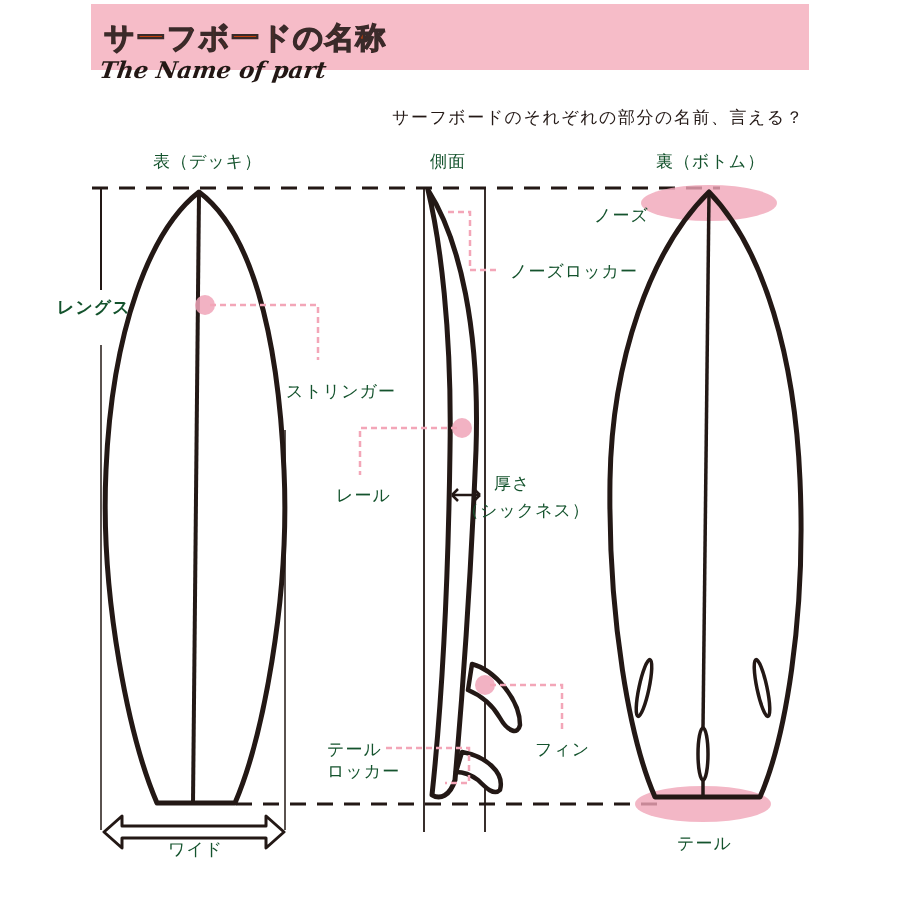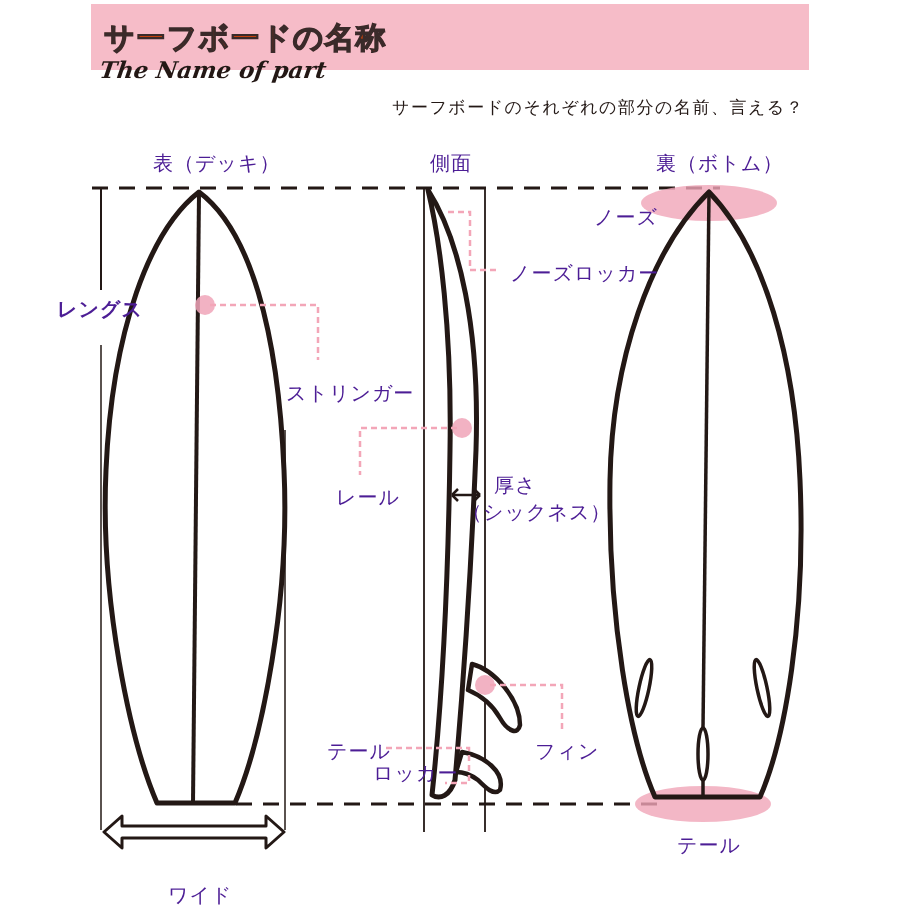--- a/index.html
+++ b/index.html
@@ -3,22 +3,22 @@
   <meta charset="utf-8">
   <style>
     html, body { margin:0; padding:0; background:#ffffff; }
     body { width:900px; height:907px; position:relative; overflow:hidden;
            font-family:"DejaVu Sans", sans-serif; color:#231815; }
     .banner { position:absolute; left:91px; top:4px; width:718px; height:66px; background:#f6bcc8; }
     .title-jp { position:absolute; left:104px; top:18px; font-size:30px; font-weight:bold;
                 color:#c2410c; -webkit-text-stroke:1.2px #3a2a2a; letter-spacing:1px; }
     .title-en { position:absolute; left:100px; top:56px; font-family:"DejaVu Serif", serif;
                 font-style:italic; font-weight:bold; font-size:23px; color:#231815; transform:skewX(-8deg); }
-    .question { position:absolute; left:392px; top:96px; font-size:17px; letter-spacing:1.5px; color:#231815; }
-    .lbl { position:absolute; font-size:20px; color:#4c1d95; white-space:nowrap; letter-spacing:1px; }
+    .question { position:absolute; left:392px; top:106px; font-size:17px; letter-spacing:1.5px; color:#231815; }
+    .lbl { position:absolute; font-size:17px; color:#14532d; white-space:nowrap; letter-spacing:1px; }
     svg.art { position:absolute; left:0; top:0; }
   </style>
 </head>
 <body>
 
 <div class="banner"></div>
 <div class="title-jp">サーフボードの名称</div>
 <div class="title-en">The Name of part</div>
 <div class="question">サーフボードのそれぞれの部分の名前、言える？</div>
 
@@ -79,22 +79,22 @@
     <ellipse cx="762" cy="688" rx="5" ry="29" transform="rotate(-12 762 688)" fill="#ffffff" stroke="#231815" stroke-width="3.5"></ellipse>
   </g>
 </svg>
 
 <div class="lbl" style="left:153px;top:150px;">表（デッキ）</div>
 <div class="lbl" style="left:430px;top:150px;">側面</div>
 <div class="lbl" style="left:656px;top:150px;">裏（ボトム）</div>
 
 <div class="lbl" style="left:57px;top:296px;font-weight:bold;">レングス</div>
 <div class="lbl" style="left:286px;top:380px;font-family:Liberation Serif, serif;">ストリンガー</div>
-<div class="lbl" style="left:168px;top:882px;">ワイド</div>
+<div class="lbl" style="left:168px;top:838px;">ワイド</div>
 <div class="lbl" style="left:510px;top:260px;">ノーズロッカー</div>
 <div class="lbl" style="left:336px;top:484px;">レール</div>
 <div class="lbl" style="left:494px;top:472px;text-align:center;">厚さ</div>
 <div class="lbl" style="left:462px;top:499px;">（シックネス）</div>
 <div class="lbl" style="left:327px;top:738px;">テール</div>
-<div class="lbl" style="left:327px;top:760px;margin-left:46px;">ロッカー</div>
+<div class="lbl" style="left:327px;top:760px;">ロッカー</div>
 <div class="lbl" style="left:535px;top:738px;">フィン</div>
 <div class="lbl" style="left:594px;top:204px;">ノーズ</div>
 <div class="lbl" style="left:677px;top:832px;">テール</div>
 
 </body></html>

